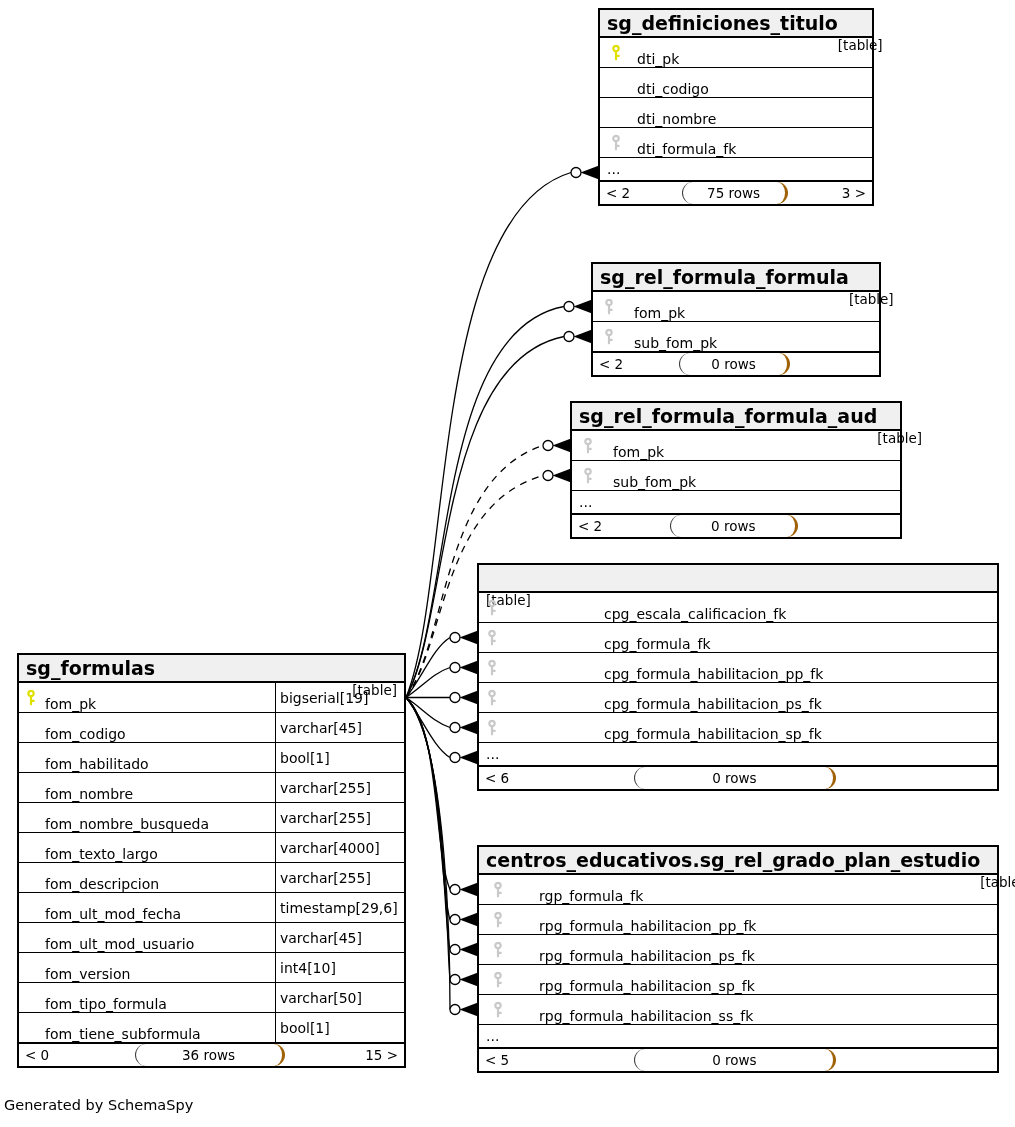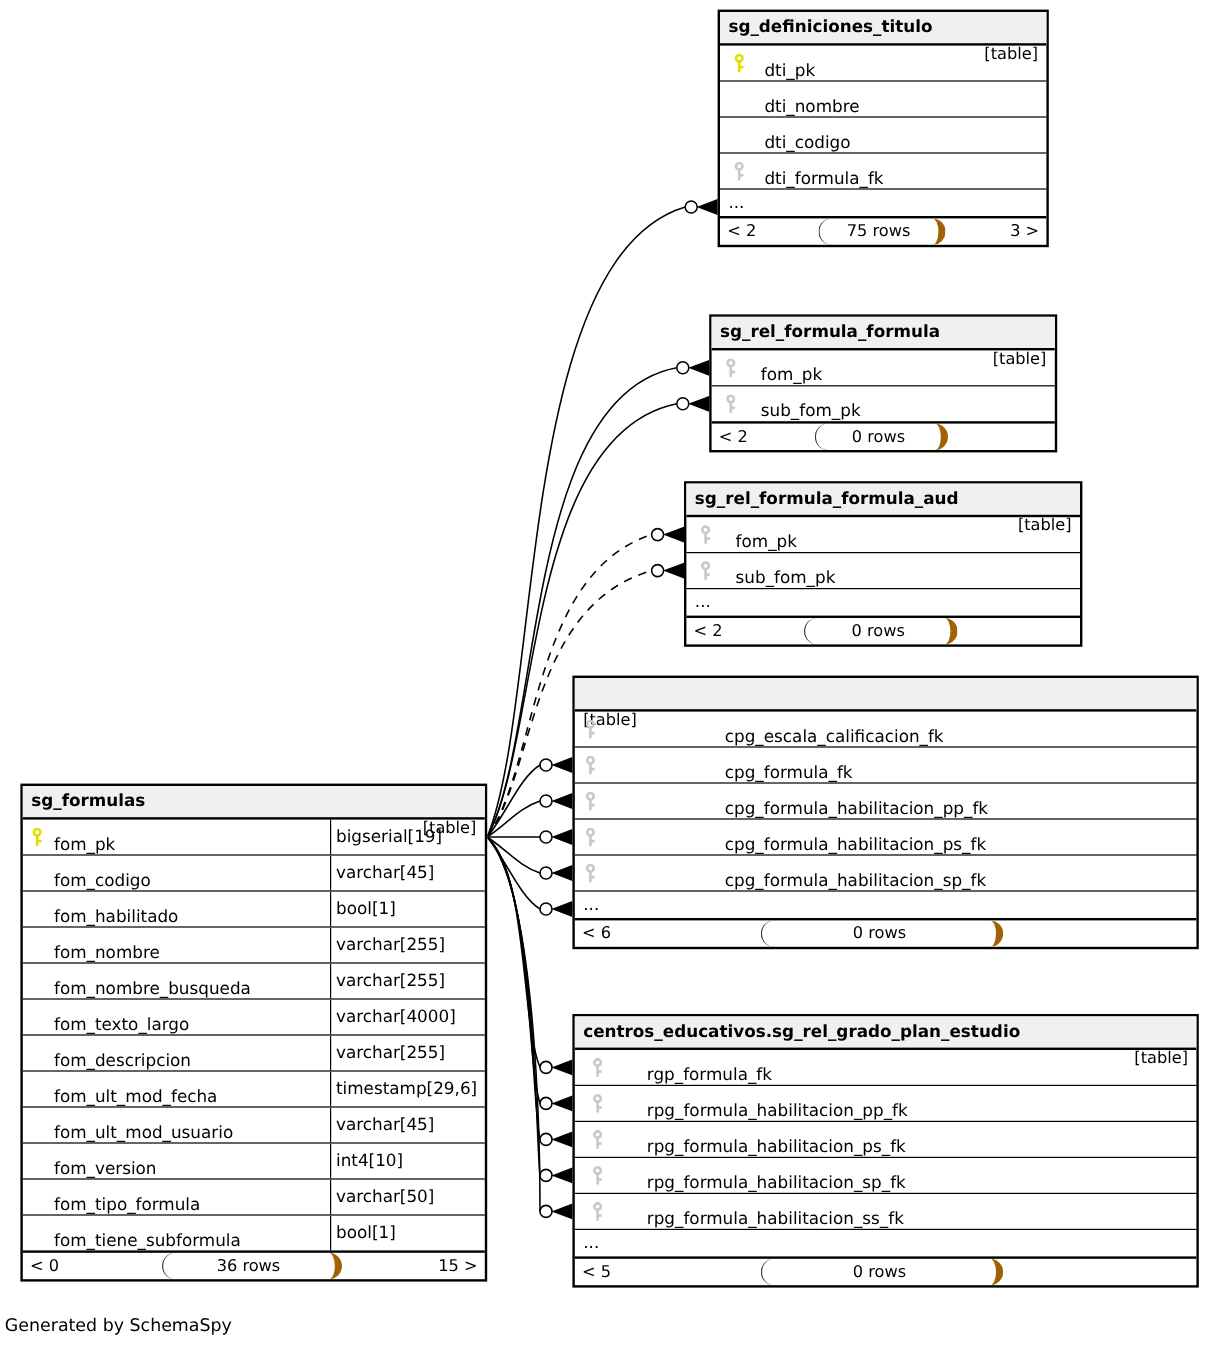--- a/index.html
+++ b/index.html
@@ -9,31 +9,31 @@
   }
   .wires{position:absolute;left:0;top:0;}
   .wires path{fill:none;stroke:#000;stroke-width:1.3px;}
   .wires path.dashed{stroke-dasharray:7,6;}
   .wires circle{fill:#fff;stroke:#000;stroke-width:1.3px;}
   .wires polygon{fill:#000;stroke:none;}
 
   .tbl{position:absolute;background:#fff;border:2px solid #000;box-sizing:border-box;font-size:14px;}
   .hdr{display:flex;justify-content:space-between;align-items:center;height:26px;
        background:#f0f0f0;border-bottom:2px solid #000;padding:0 7px;}
-  .tname{font-weight:bold;font-size:14px;white-space:nowrap;}
+  .tname{font-weight:bold;font-size:19px;white-space:nowrap;}
   .ttag{font-size:13.5px;white-space:nowrap;margin-top:44px;}
   .row{position:relative;display:flex;align-items:flex-end;height:29px;border-top:1px solid #000;}
   .hdr + .row{border-top:none;}
   .cname{white-space:nowrap;}
   .key{position:absolute;left:10px;top:50%;transform:translateY(-50%);width:13px;height:17px;line-height:0;}
   .dots{height:22px;border-top:1px solid #000;display:flex;align-items:center;padding-left:7px;font-size:14px;}
   .ftr{display:flex;border-top:2px solid #000;height:22px;font-size:13.5px;}
   .fc{display:flex;align-items:center;height:100%;box-sizing:border-box;white-space:nowrap;}
   .fc1{width:30%;justify-content:flex-start;padding-left:6px;}
-  .fc2{width:39%;justify-content:center;border-left:1px solid #3a3a3a;border-right:6px solid #a16207;border-radius:11px;}
+  .fc2{width:39%;justify-content:center;border-left:1px solid #3a3a3a;border-right:3px solid #a16207;border-radius:11px;}
   .fc3{width:31%;justify-content:flex-end;padding-right:6px;}
 
   .t0{left:598px;top:8px;width:276px;}
   .t1{left:591px;top:262px;width:290px;}
   .t2{left:570px;top:401px;width:332px;}
   .t3{left:477px;top:563px;width:522px;}
   .t4{left:477px;top:845px;width:522px;}
   .t5{left:17px;top:653px;width:389px;}
 
   .t0 .cname{padding-left:37px;}
@@ -143,24 +143,24 @@
       <span class="ttag">[table]</span>
     </div>
     <div class="row">
       <span class="key"><svg width="13" height="17" viewBox="0 0 13 17">
             <circle cx="6" cy="4" r="2.7" fill="none" stroke="#e0e000" stroke-width="2.2"></circle>
             <path d="M6 6.8 V14.8 M6 11.4 H8.7" stroke="#e0e000" stroke-width="2.2" stroke-linecap="round" fill="none"></path>
           </svg></span>
       <span class="cname">dti_pk</span>
     </div>
     <div class="row">
+      <span class="cname">dti_codigo</span>
+    </div>
+    <div class="row">
       <span class="cname">dti_nombre</span>
-    </div>
-    <div class="row">
-      <span class="cname">dti_codigo</span>
     </div>
     <div class="row">
       <span class="key"><svg width="13" height="17" viewBox="0 0 13 17">
             <circle cx="6" cy="4" r="2.7" fill="none" stroke="#c9c9c9" stroke-width="2.2"></circle>
             <path d="M6 6.8 V14.8 M6 11.4 H8.7" stroke="#c9c9c9" stroke-width="2.2" stroke-linecap="round" fill="none"></path>
           </svg></span>
       <span class="cname">dti_formula_fk</span>
     </div>
     <div class="dots">...</div>
     <div class="ftr">

